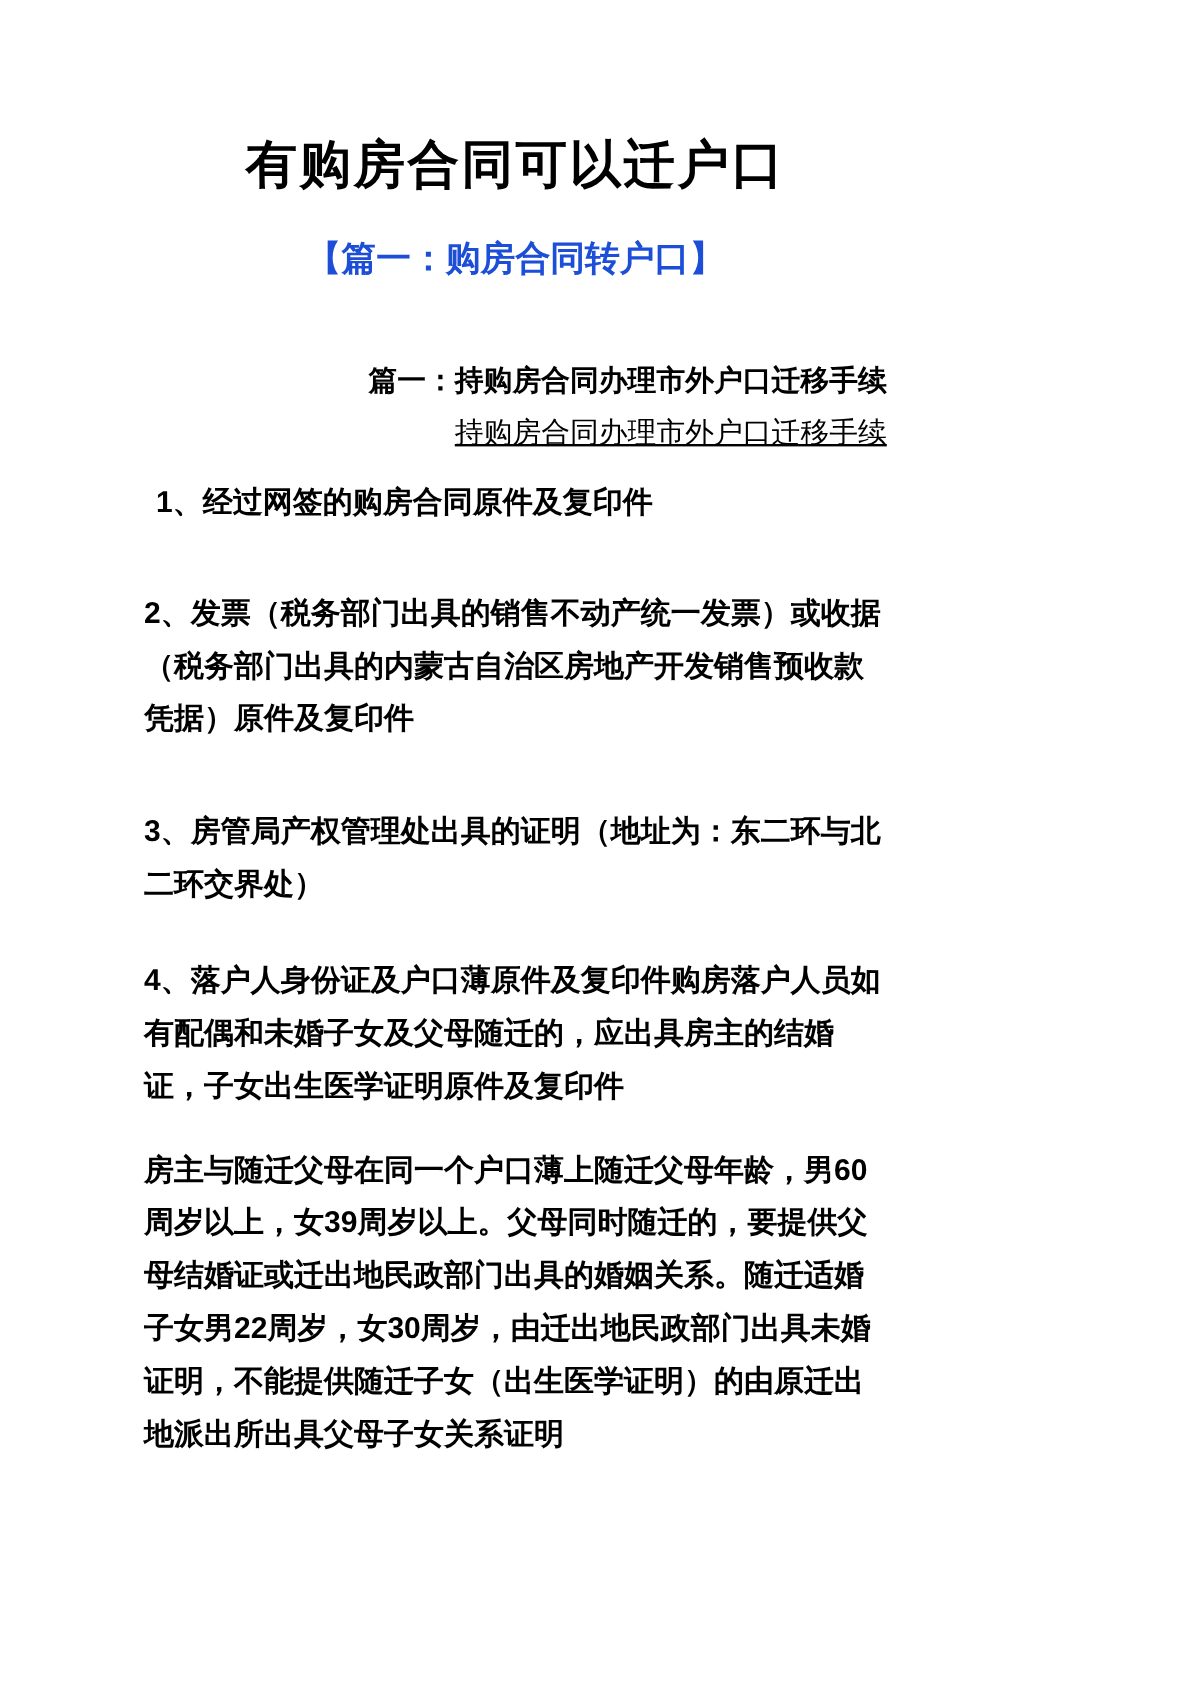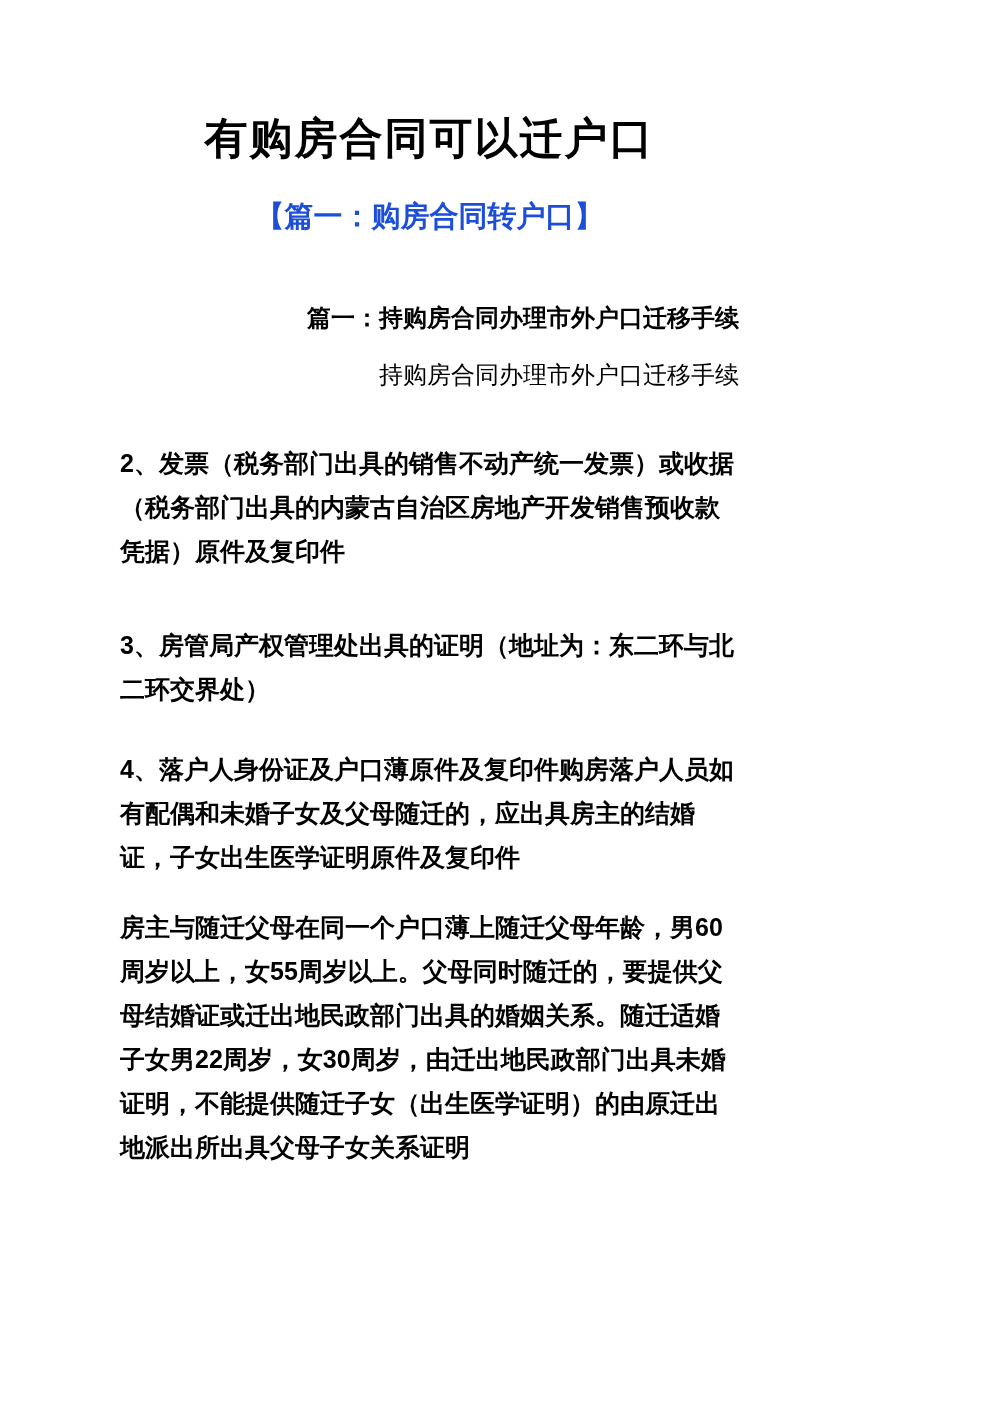--- a/index.html
+++ b/index.html
@@ -37,21 +37,21 @@
   }
   p { color: #000000; }
   .lead {
     font-family: "Liberation Serif", "DejaVu Serif", serif;
     font-size: 24px;
     line-height: 1.45;
     text-indent: 2px;
     text-align: right;
   }
   .lead-bold { font-weight: 700; margin-top: 66px; }
-  .lead-regular { font-weight: 400; margin-top: 22px; }
+  .lead-regular { font-weight: 400; margin-top: 8px; text-decoration: underline; }
   .body-par {
     font-family: "Liberation Sans", "DejaVu Sans", sans-serif;
     font-size: 25px;
     font-weight: 600;
     line-height: 44px;
     text-align: left;
   }
   .body-par b { font-weight: 800; }
   .intro   { margin-top: 60px; }
   .item-1  { margin-top: 18px; text-indent: 10px; }
@@ -66,21 +66,22 @@
 <div class="page">
   <h1 class="doc-title">有购房合同可以迁户口</h1>
 
   <h2 class="doc-subtitle">【篇一：购房合同转户口】</h2>
 
   <p class="lead lead-bold">篇一：持购房合同办理市外户口迁移手续</p>
 
   <p class="lead lead-regular">持购房合同办理市外户口迁移手续</p>
 
 
+  <p class="body-par item-1"><b>1</b>、经过网签的购房合同原件及复印件</p>
 
   <p class="body-par item-2"><b>2</b>、发票（税务部门出具的销售不动产统一发票）或收据（税务部门出具的内蒙古自治区房地产开发销售预收款凭据）原件及复印件</p>
 
   <p class="body-par item-3"><b>3</b>、房管局产权管理处出具的证明（地址为：东二环与北二环交界处）</p>
 
   <p class="body-par item-4"><b>4</b>、落户人身份证及户口薄原件及复印件购房落户人员如有配偶和未婚子女及父母随迁的，应出具房主的结婚证，子女出生医学证明原件及复印件</p>
 
-  <p class="body-par closing">房主与随迁父母在同一个户口薄上随迁父母年龄，男<b>60</b>周岁以上，女<b>55</b>周岁以上。父母同时随迁的，要提供父母结婚证或迁出地民政部门出具的婚姻关系。随迁适婚子女男<b>22</b>周岁，女<b>30</b>周岁，由迁出地民政部门出具未婚证明，不能提供随迁子女（出生医学证明）的由原迁出地派出所出具父母子女关系证明</p>
+  <p class="body-par closing">房主与随迁父母在同一个户口薄上随迁父母年龄，男<b>60</b>周岁以上，女<b>39</b>周岁以上。父母同时随迁的，要提供父母结婚证或迁出地民政部门出具的婚姻关系。随迁适婚子女男<b>22</b>周岁，女<b>30</b>周岁，由迁出地民政部门出具未婚证明，不能提供随迁子女（出生医学证明）的由原迁出地派出所出具父母子女关系证明</p>
 </div>
 
 </body></html>

